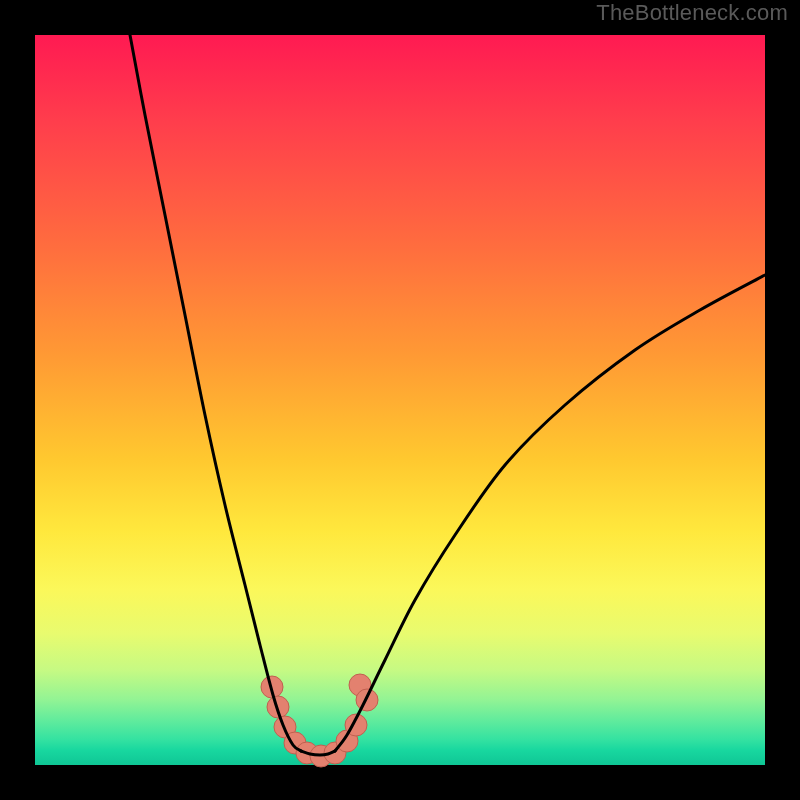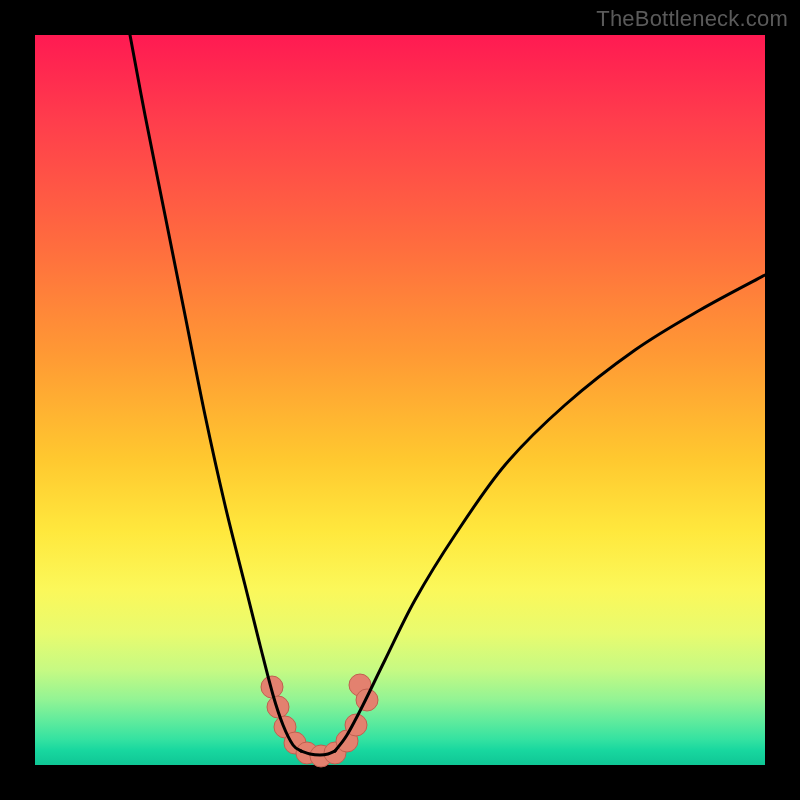--- a/index.html
+++ b/index.html
@@ -38,21 +38,21 @@
       #c6fa83 87%,
       #93f494 91%,
       #5feb9d 94%,
       #34e2a1 96.5%,
       #18d79f 98%,
       #0fc695 100%
     );
   }
   .watermark {
     position: absolute;
-    top: 6px;
+    top: 0;
     right: 12px;
     color: #5a5a5a;
     font-size: 22px;
     font-weight: 500;
     letter-spacing: 0.2px;
   }
   svg.curve-layer {
     position: absolute;
     left: 35px;
     top: 35px;

